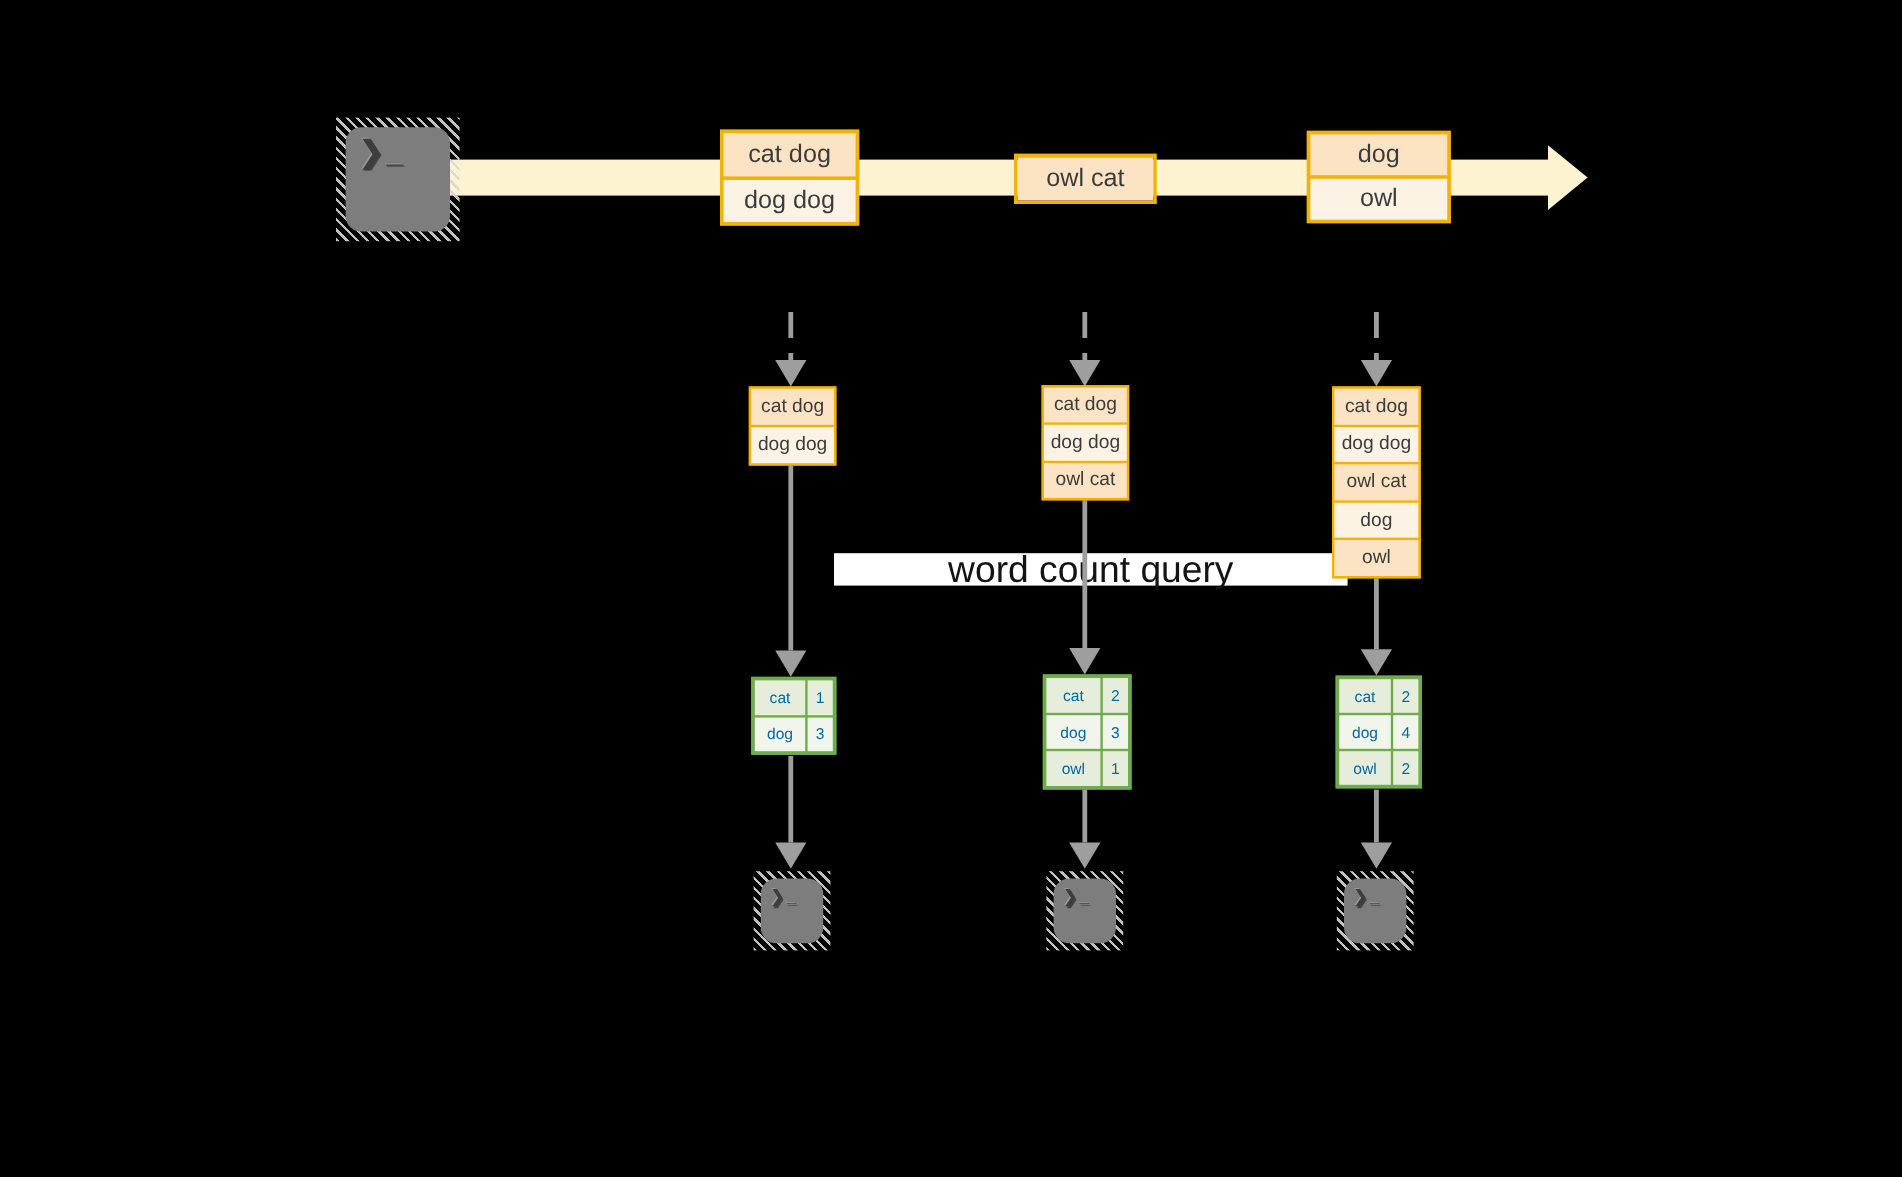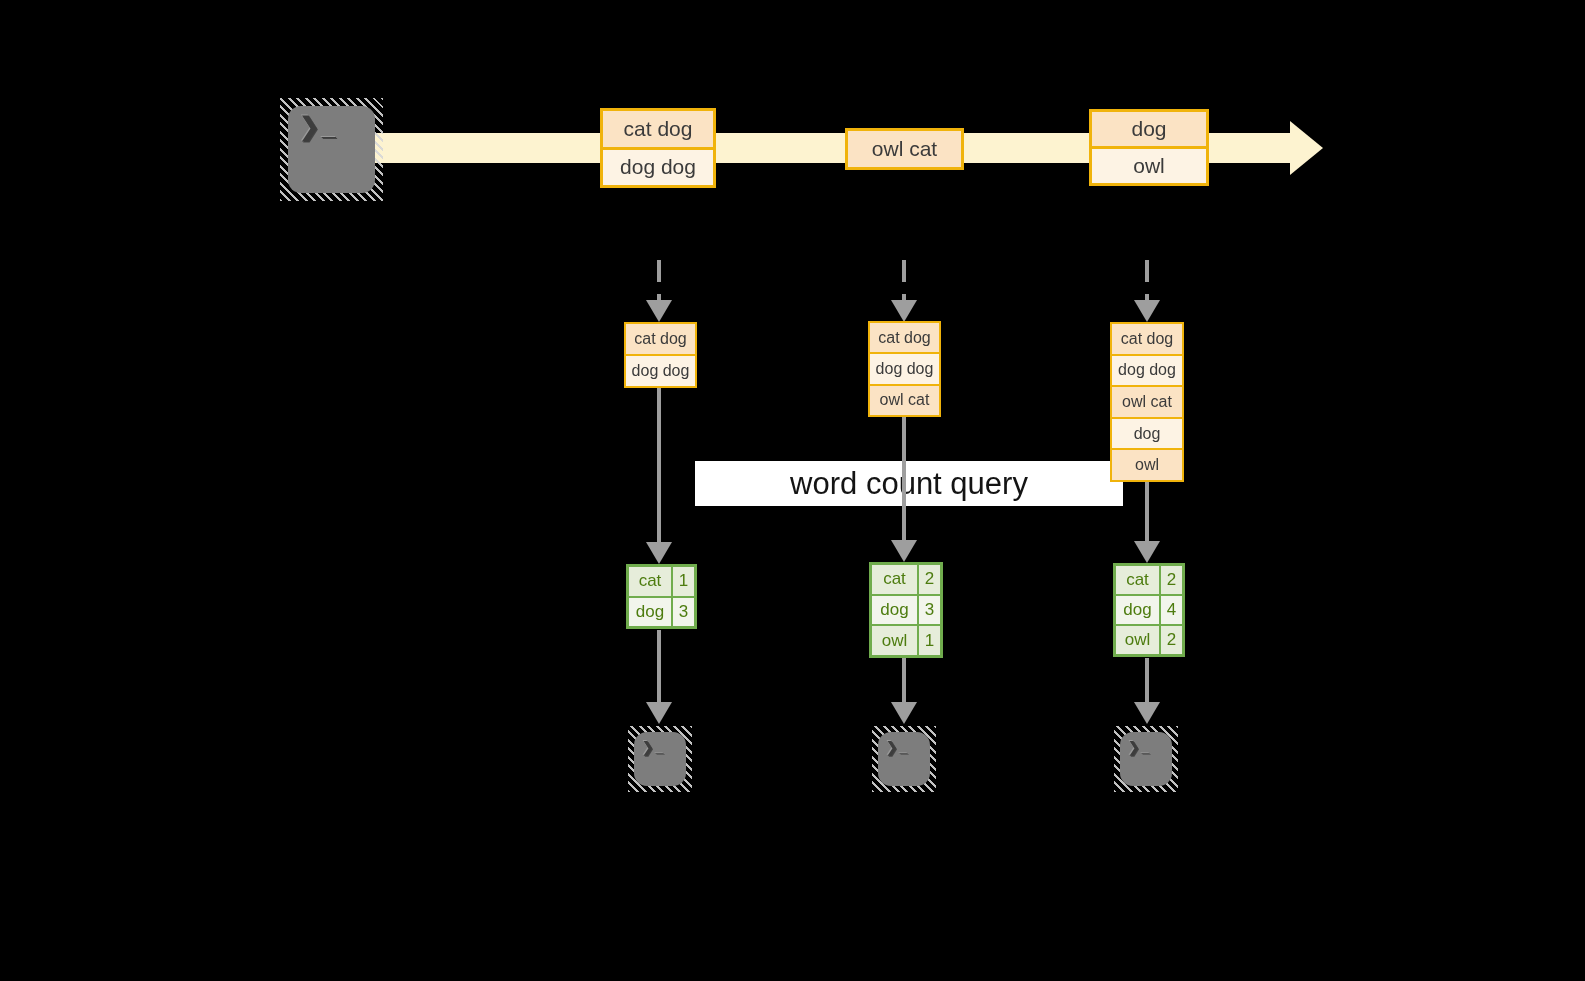--- a/index.html
+++ b/index.html
@@ -42,29 +42,29 @@
   .buffer{border-width:2px;gap:2px;}
   .buffer .row{font-size:16px;}
 
   
   .shaft{position:absolute;width:4px;background:var(--gray);z-index:3;}
   .shaft.dashed{background:repeating-linear-gradient(180deg, var(--gray) 0 22px, rgba(0,0,0,0) 22px 34px);}
   .head-down{position:absolute;width:0;height:0;z-index:3;
     border-left:13px solid transparent;border-right:13px solid transparent;border-top:22px solid var(--gray);}
 
   
-  .banner{position:absolute;left:695px;top:461px;width:428px;height:45px;background:#ffffff;z-index:2;
+  .banner{position:absolute;left:695px;top:461px;width:428px;height:27px;background:#ffffff;z-index:2;
     display:flex;align-items:center;justify-content:center;color:#141414;font-size:31px;}
 
   
   .count-table{position:absolute;z-index:4;box-sizing:border-box;display:flex;flex-direction:column;
     background:var(--green);border:3px solid var(--green);gap:2px;}
   .count-table .trow{flex:1;display:flex;gap:2px;}
   .count-table .cell{display:flex;align-items:center;justify-content:center;
-    background:var(--sage-light);color:#4d7c0f;font-size:17px;}
+    background:var(--sage-light);color:#0369a1;font-size:13px;}
   .count-table .trow:nth-child(odd) .cell{background:var(--sage-dark);}
   .count-table .word{flex:1;}
   .count-table .num{width:21px;}
 </style>
 </head>
 <body>
 
 <div id="canvas">
 
   <div class="terminal producer" style="left:280px;top:98px;width:103px;height:103px;padding:8px;">

